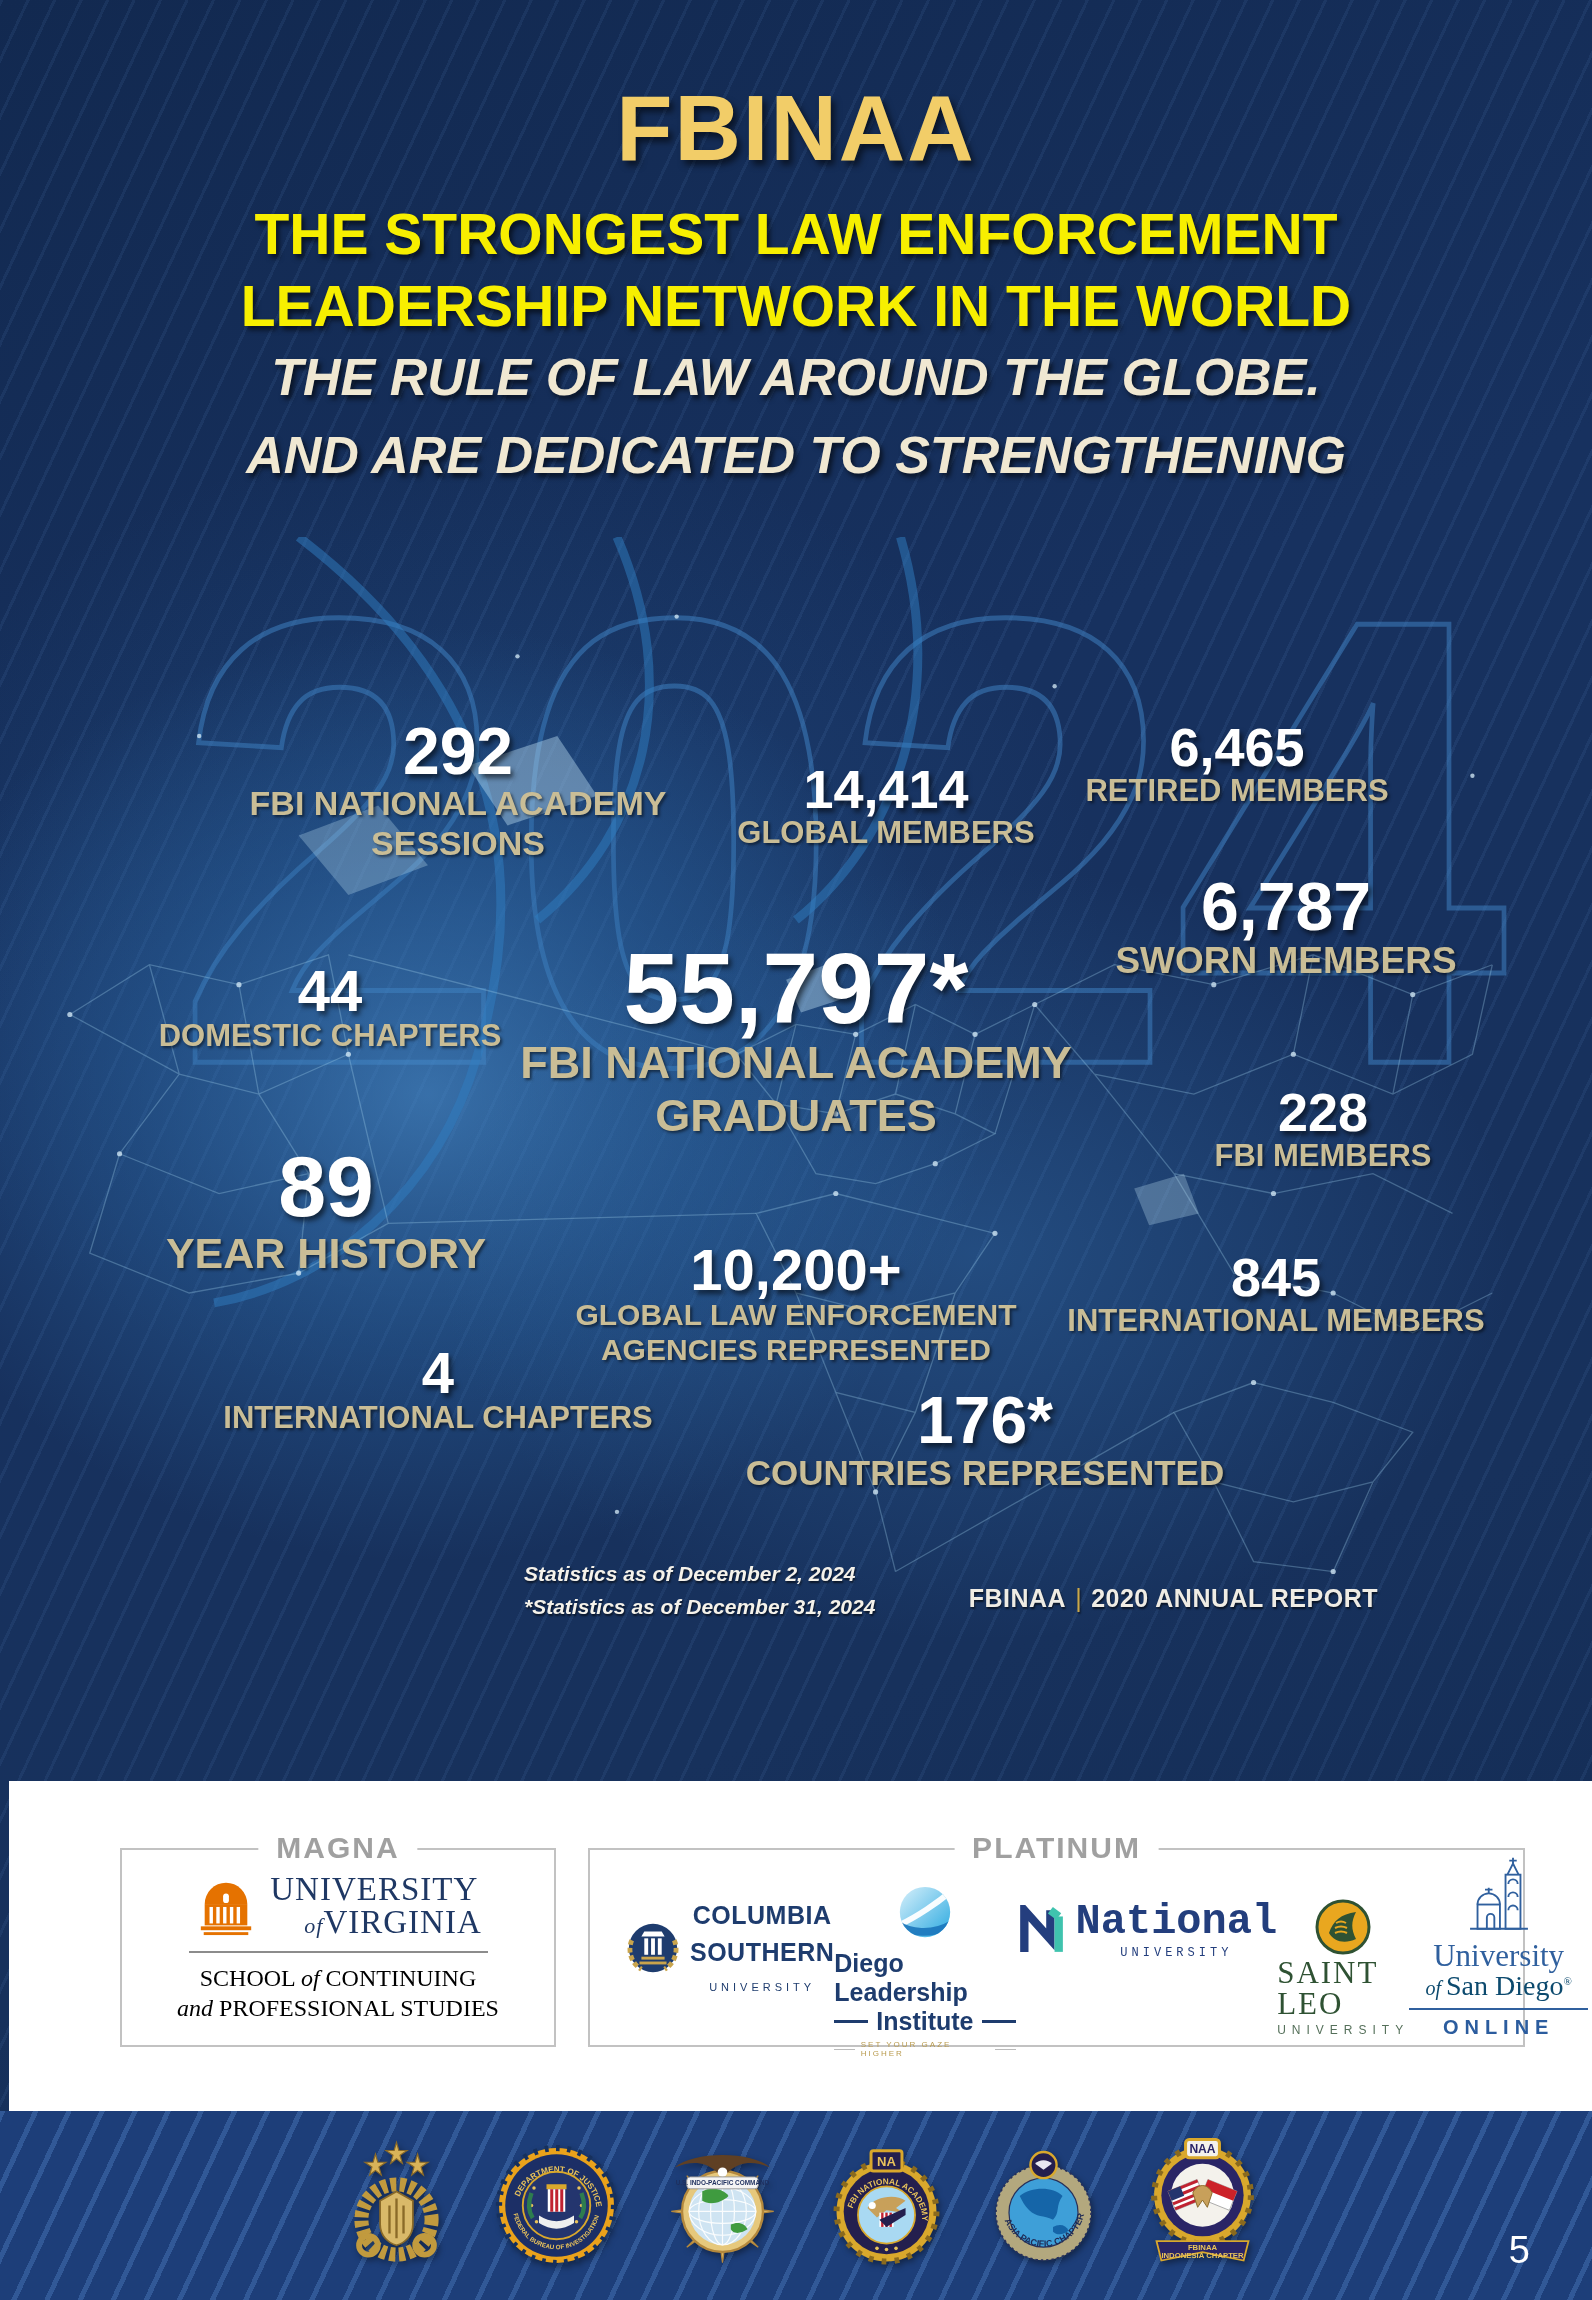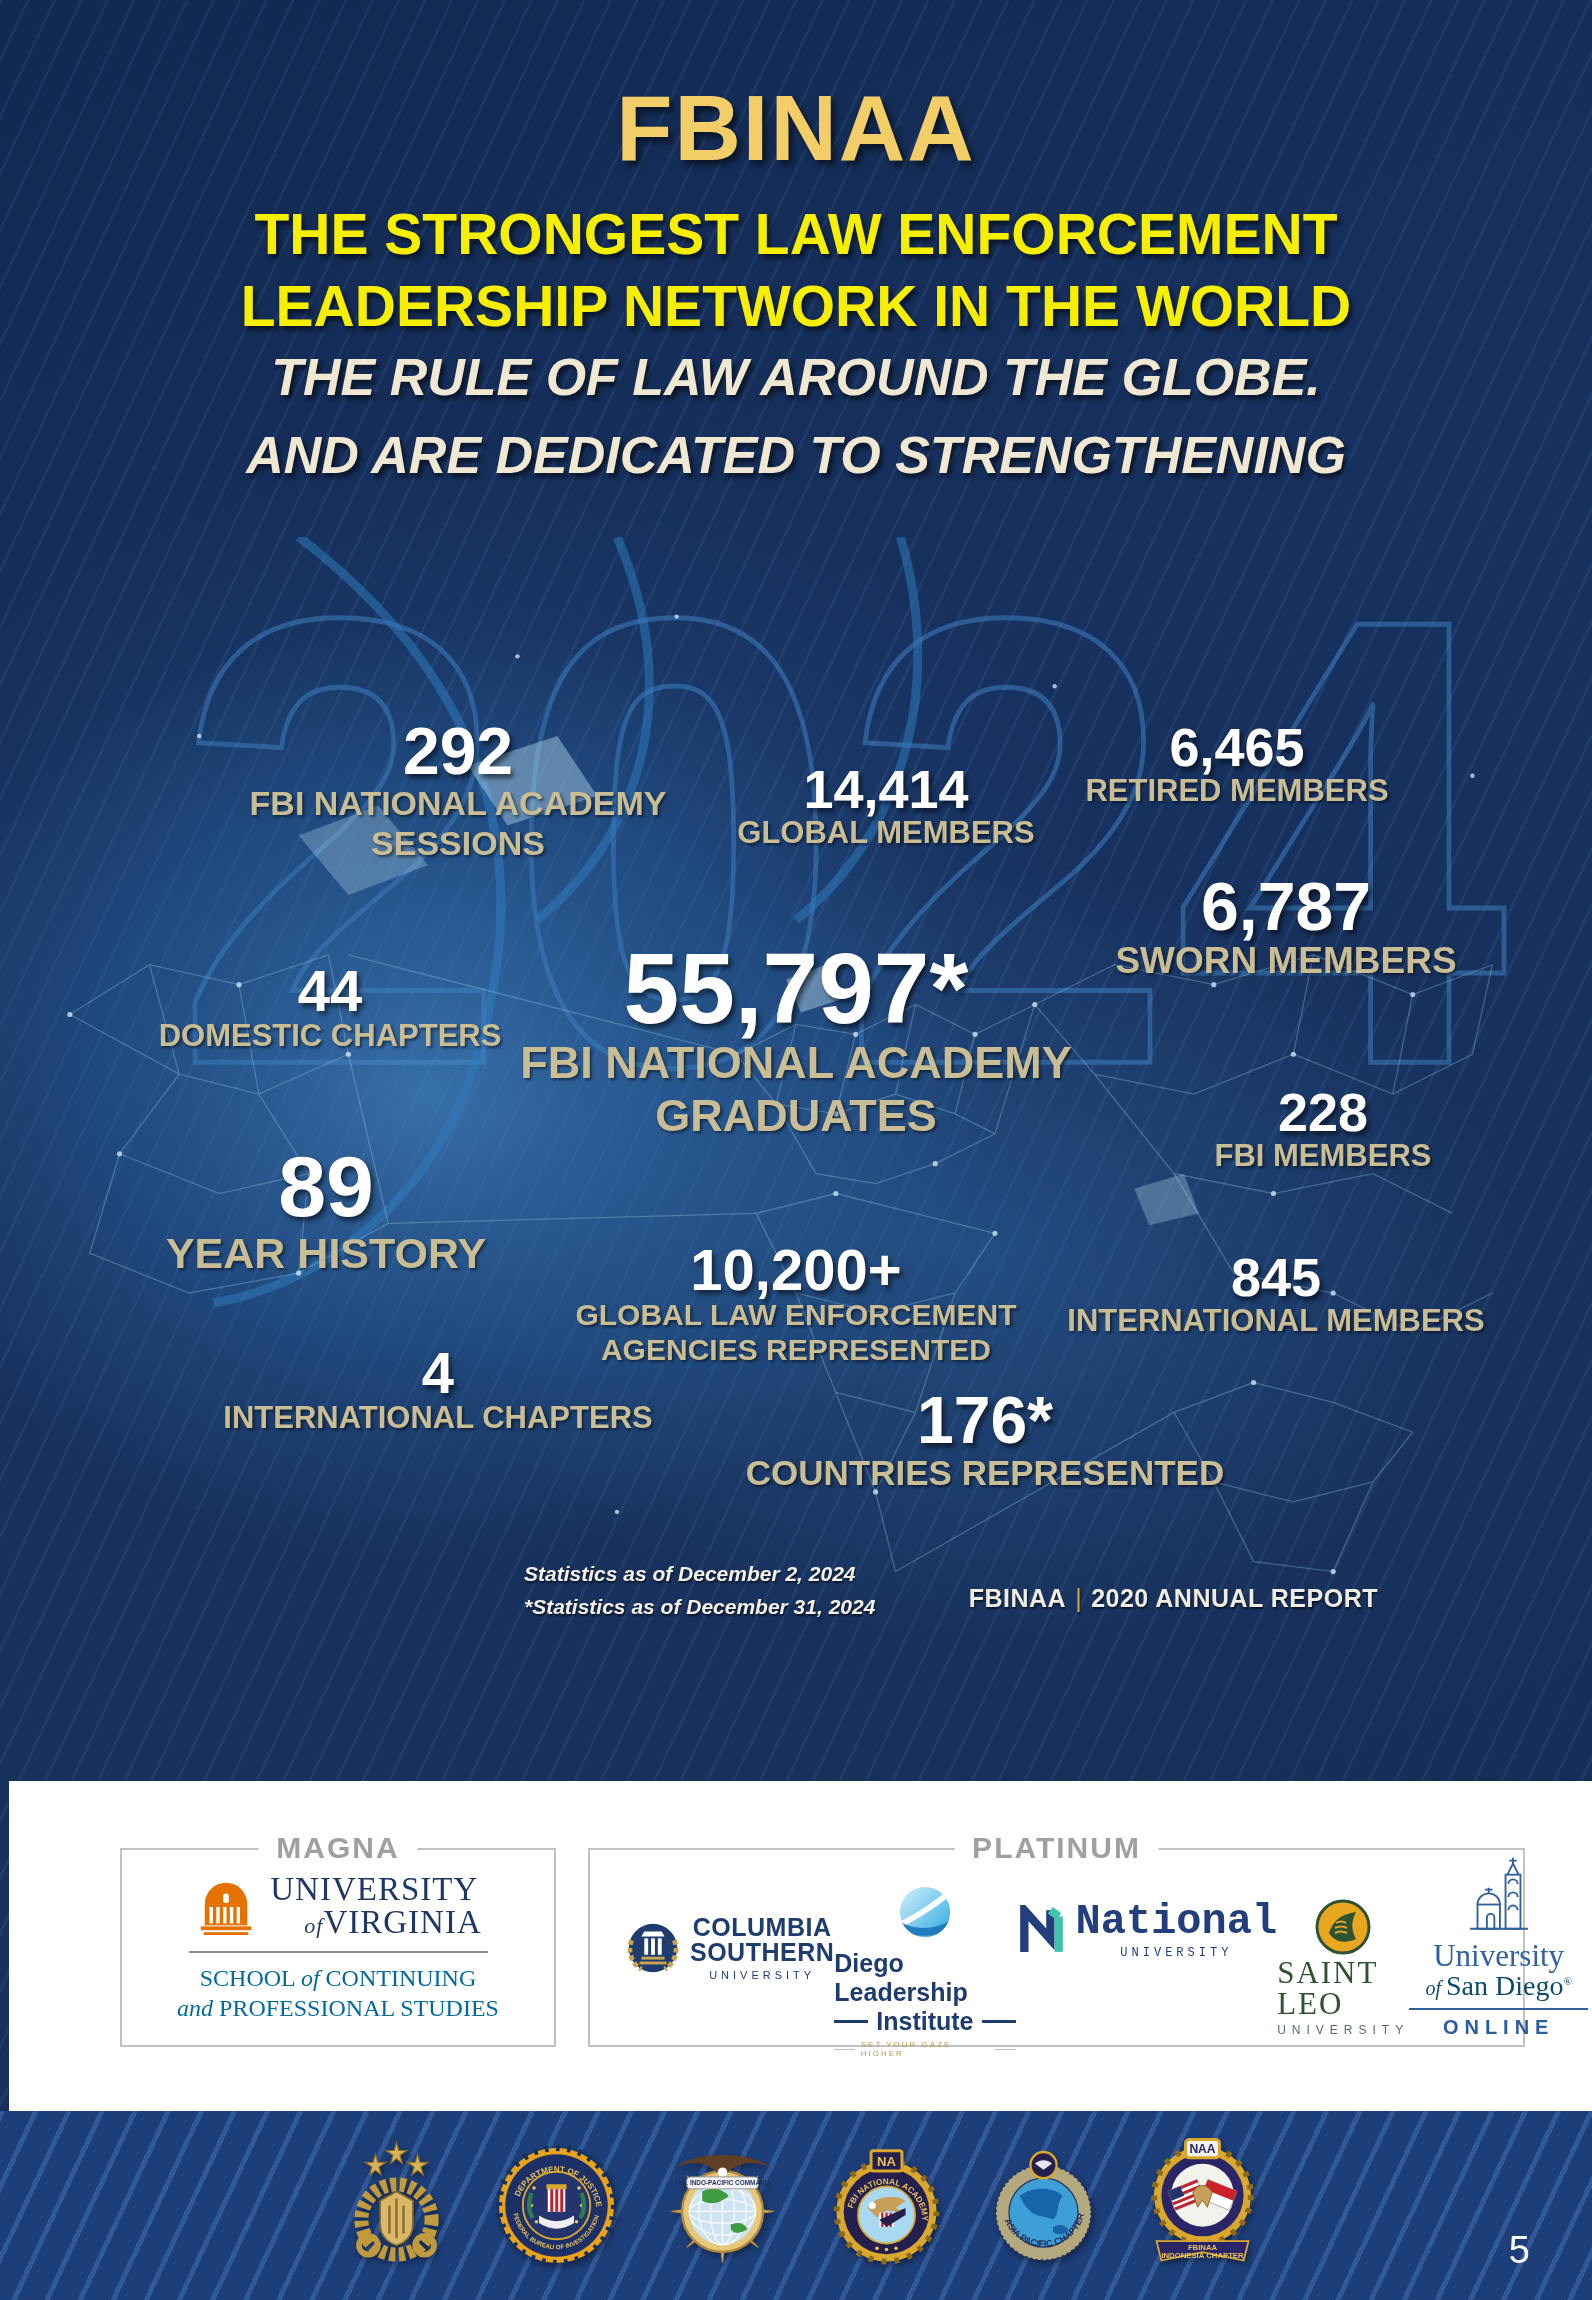--- a/index.html
+++ b/index.html
@@ -37,26 +37,26 @@
         padding:0 18px;color:#a0a0a0;font-size:30px;font-weight:700;letter-spacing:2px;}
   .magna{left:111px;width:432px;}
   .platinum{left:579px;width:933px;}
   .uva{display:flex;flex-direction:column;align-items:center;height:100%;justify-content:center;}
   .uva-row{display:flex;align-items:center;gap:12px;}
   .uva-name{color:#1f3864;font-family:"Liberation Serif",serif;line-height:1;}
   .uva-name .l1{font-size:33px;letter-spacing:1px;}
   .uva-name .l2{font-size:33px;letter-spacing:1px;margin-left:34px;}
   .uva-name .of{font-style:italic;font-size:22px;}
   .uva-div{width:299px;height:0;border-top:2px solid #8c8c8c;margin:12px 0 10px 0;}
-  .uva-school{color:#0369a1;font-family:"Liberation Serif",serif;font-size:24px;line-height:1.25;text-align:center;}
+  .uva-school{color:#000000;font-family:"Liberation Serif",serif;font-size:24px;line-height:1.25;text-align:center;}
   .uva-school .it{font-style:italic;}
   .prow{display:flex;height:100%;align-items:center;justify-content:space-between;padding:0 34px;}
   .plogo{display:flex;flex-direction:column;align-items:center;}
   .csu{flex-direction:row;gap:8px;}
-  .csu-txt{display:flex;flex-direction:column;align-items:center;line-height:1;}
+  .csu-txt{display:flex;flex-direction:column;align-items:center;line-height:1;gap:12px;}
   .csu-txt .l{font-size:25px;font-weight:800;color:#1e3c6e;letter-spacing:0.5px;}
   .csu-txt .u{font-size:11px;color:#1e3c6e;letter-spacing:4px;margin-top:5px;}
   .gli{margin-top:46px;}
   .gli .l1{font-size:25px;font-weight:800;color:#1e3c6e;margin-top:4px;}
   .gli .l2{font-size:25px;font-weight:800;color:#1e3c6e;display:flex;align-items:center;gap:8px;}
   .gli .l2::before,.gli .l2::after{content:"";width:34px;border-top:3px solid #1e3c6e;}
   .gli .tagl{font-size:8px;letter-spacing:2px;color:#b99b4e;margin-top:4px;display:flex;align-items:center;gap:6px;}
   .gli .tagl::before,.gli .tagl::after{content:"";width:22px;border-top:1px solid #bbb;}
   .nu{flex-direction:row;gap:10px;margin-top:-36px;}
   .nu-txt{display:flex;flex-direction:column;line-height:1;font-family:Liberation Mono, monospace;}

